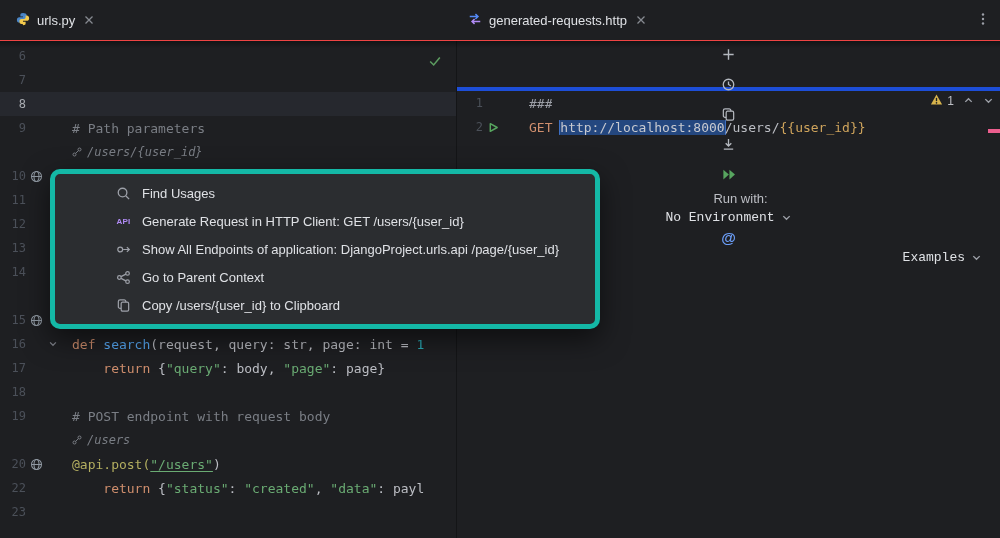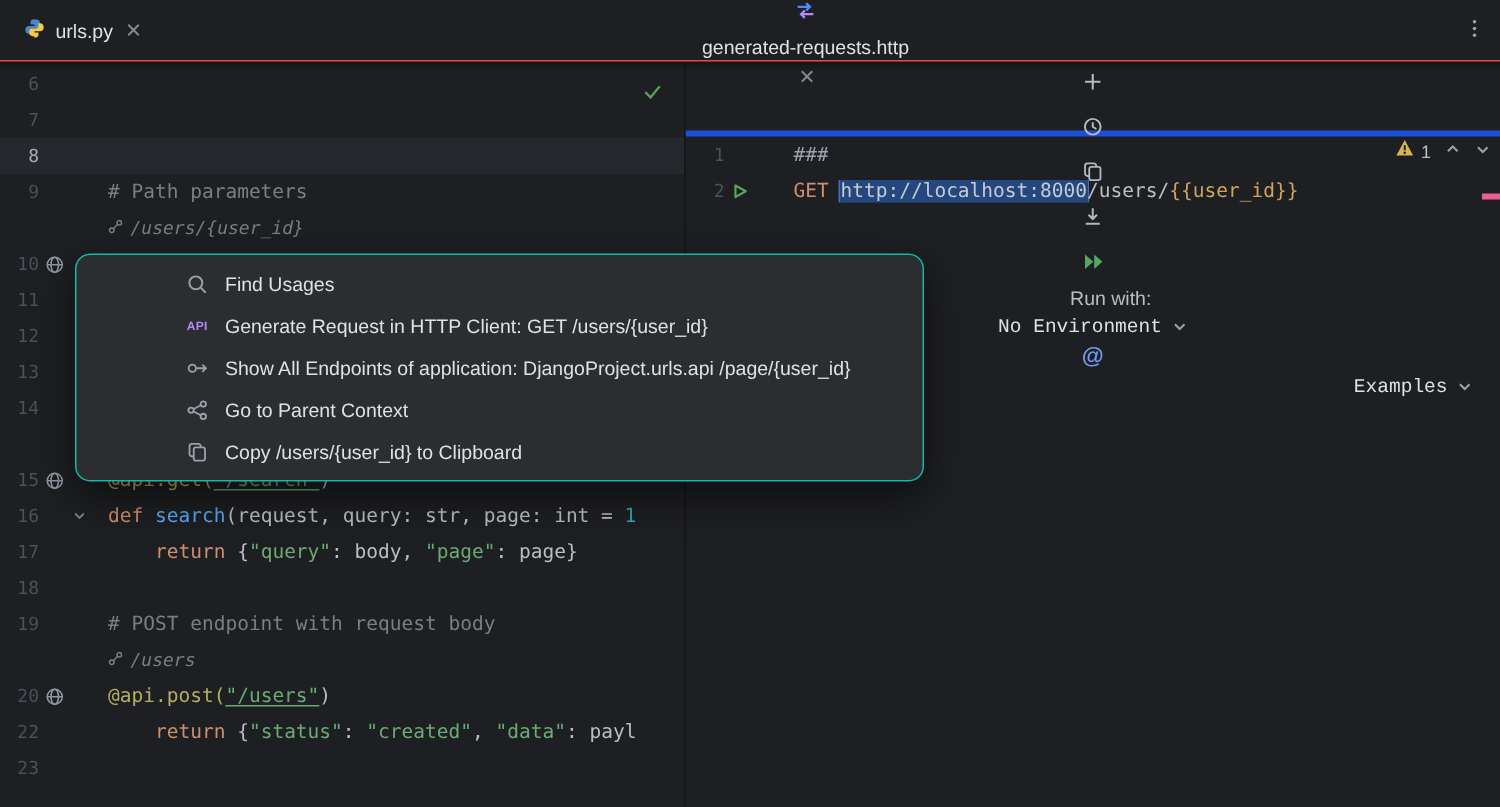--- a/index.html
+++ b/index.html
@@ -5,21 +5,21 @@
   html,body{margin:0;padding:0;background:#161718;}
   .window{position:relative;width:1000px;height:538px;background:#1e1f22;overflow:hidden;
           font-family:"Liberation Sans",sans-serif;color:#bcbec4;}
 
   
   .tabbar{position:absolute;top:0;left:0;right:0;height:40px;background:#1e1f22;
           border-bottom:1px solid #ef4444;display:flex;align-items:flex-end;z-index:10;}
   .tab{display:flex;align-items:center;gap:7px;height:40px;padding:0 10px;
        color:#dfe1e5;font-size:13px;white-space:nowrap;cursor:default;}
   .tab.left-tab{margin-left:6px;}
-  .tab.right-tab{position:absolute;left:458px;flex-direction:column;}
+  .tab.right-tab{position:absolute;left:458px;}
   .tclose{display:flex;align-items:center;margin-left:2px;}
   .kebab{position:absolute;right:10px;top:12px;}
 
   
   .left-editor{position:absolute;top:41px;left:0;width:456px;bottom:0;background:#1e1f22;overflow:hidden;}
   .right-pane{position:absolute;top:41px;left:456px;right:0;bottom:0;background:#1e1f22;
               border-left:1px solid #141517;overflow:hidden;}
   .top-shadow{position:absolute;top:41px;left:0;right:0;height:7px;z-index:6;
               background:linear-gradient(rgba(0,0,0,.38),rgba(0,0,0,0));pointer-events:none;}
 
@@ -56,21 +56,21 @@
   .check{position:absolute;top:13px;right:14px;z-index:7;}
 
   
   .reditor{position:absolute;top:47px;left:0;right:0;bottom:0;}
   .inspect{position:absolute;top:4px;right:6px;display:flex;align-items:center;gap:9px;height:18px;z-index:8;}
   .wcount{color:#bcbec4;font-size:12px;margin-left:-5px;}
   .pink-mark{position:absolute;top:129px;left:988px;width:12px;height:4px;background:#ec5e8e;z-index:40;}
 
   
   .popup{position:absolute;left:50px;top:169px;width:540px;background:#2b2d30;
-         border:1px solid #14b8a6;border-radius:10px;padding:5px 12px;z-index:60;
+         border:5px solid #14b8a6;border-radius:10px;padding:5px 0;z-index:60;
          box-shadow:0 10px 28px rgba(0,0,0,.55);}
   .pitem{height:28px;display:flex;align-items:center;gap:10px;padding:0 14px;
          color:#dfe1e5;font-size:13px;white-space:nowrap;overflow:hidden;}
   .picon{width:17px;flex:none;display:flex;justify-content:center;align-items:center;margin-left:46px;}
   .api-badge{color:#b18bf5;font-size:8px;font-weight:700;letter-spacing:.2px;
              font-family:"Liberation Sans",sans-serif;}
 </style>
 </head>
 <body>
 

